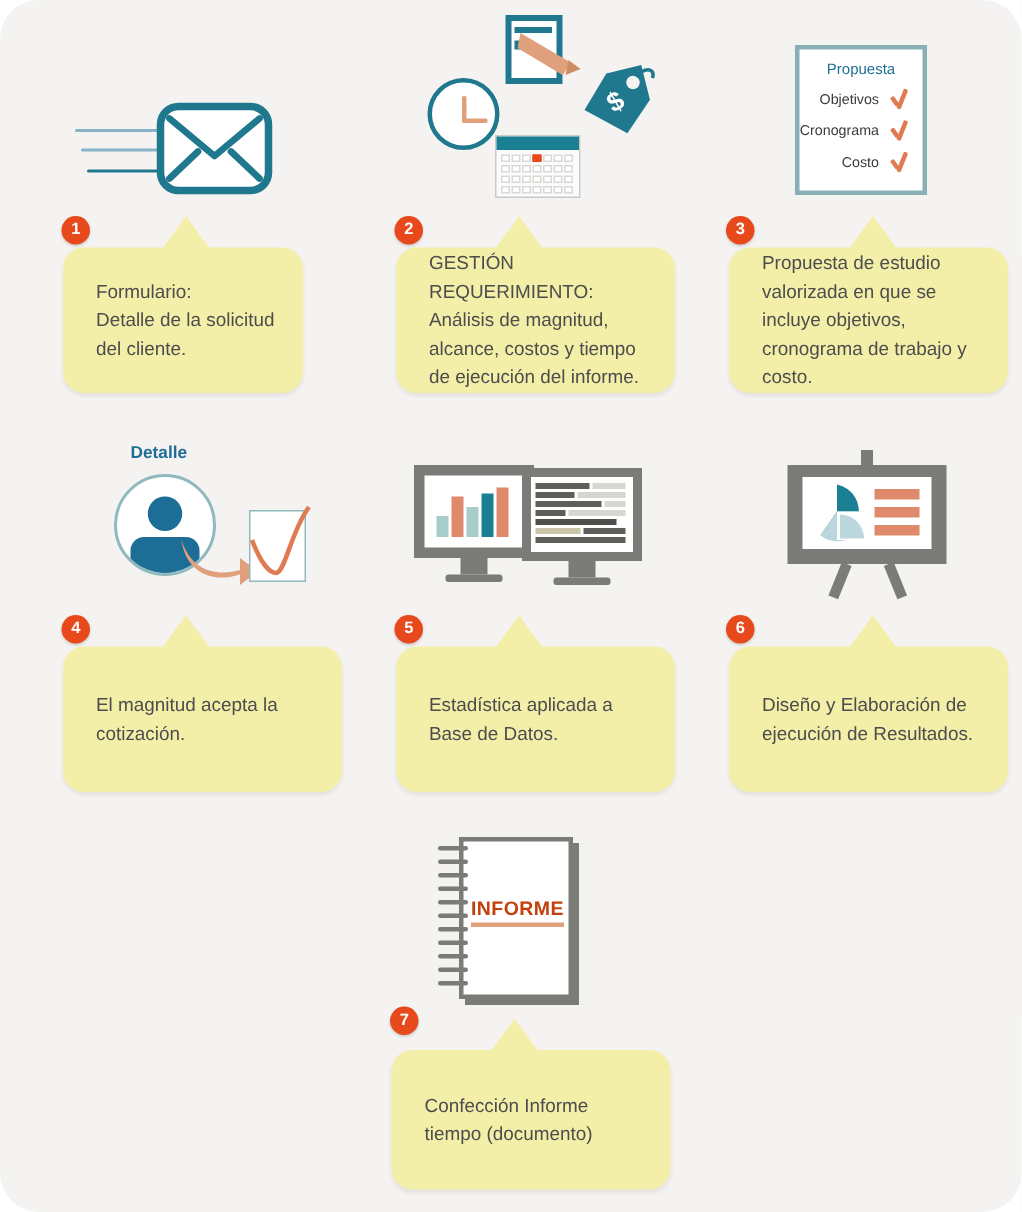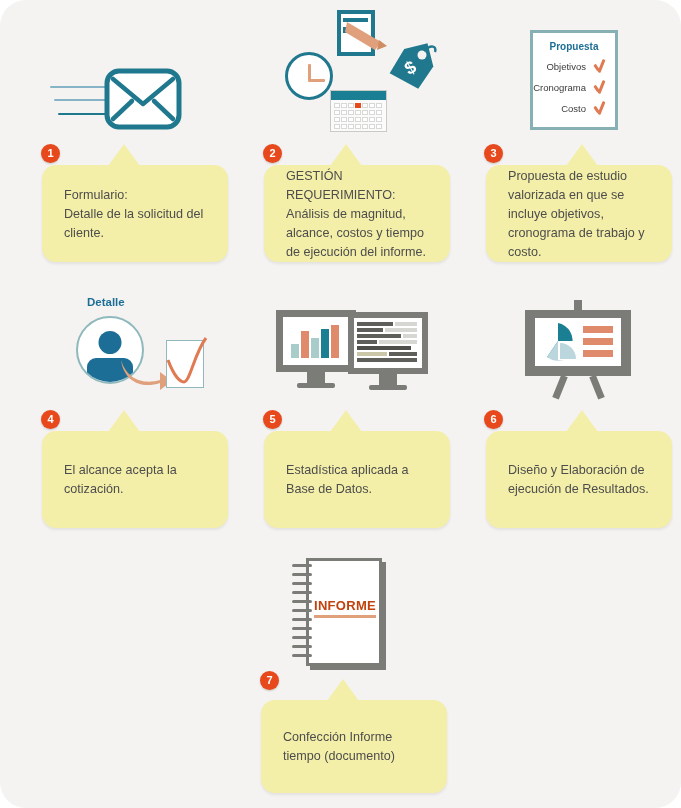--- a/index.html
+++ b/index.html
@@ -74,21 +74,21 @@
   
   .prop-doc {
     position: absolute;
     background: #ffffff;
     border: 3px solid #86b0b3;
     box-sizing: border-box;
   }
   .prop-title {
     text-align: center;
     font-size: 10px;
-    font-weight: bold;
+    font-weight: normal;
     color: #1d6e96;
     margin-top: 8px;
   }
   .prop-row {
     display: flex;
     justify-content: flex-end;
     align-items: center;
     gap: 9px;
     font-size: 9.5px;
     color: #3b3b3b;
@@ -289,21 +289,21 @@
     <div class="prop-row">
       <span>Cronograma</span>
       <span class="check"></span>
     </div>
     <div class="prop-row">
       <span>Costo</span>
       <span class="check"></span>
     </div>
   </div>
 
-  <div class="bubble" style="left:42px; top:165px; width:186px; height:97px;">
+  <div class="bubble" style="left:42px; top:165px; width:160px; height:97px;">
     <div class="tail" style="left:66px;"></div>
     <div class="btext">Formulario:
 Detalle de la solicitud del cliente.</div>
   </div>
   <div class="badge" style="left:41px; top:144px;">1</div>
 
   <div class="bubble" style="left:264px; top:165px; width:186px; height:97px;">
     <div class="tail" style="left:66px;"></div>
     <div class="btext">GESTIÓN REQUERIMIENTO:
 Análisis de magnitud, alcance, costos y tiempo de ejecución del informe.</div>
@@ -380,21 +380,21 @@
     </svg>
     <div class="board-bar" style="left:62px; top:26px; width:30px; height:7px;"></div>
     <div class="board-bar" style="left:62px; top:38px; width:30px; height:7px;"></div>
     <div class="board-bar" style="left:62px; top:50px; width:30px; height:7px;"></div>
     <div class="leg" style="left:40px; top:76px; width:7px; height:24px; transform:rotate(22deg); transform-origin: top center;"></div>
     <div class="leg" style="left:68px; top:76px; width:7px; height:24px; transform:rotate(-22deg); transform-origin: top center;"></div>
   </div>
 
   <div class="bubble" style="left:42px; top:431px; width:186px; height:97px;">
     <div class="tail" style="left:66px;"></div>
-    <div class="btext">El alcance acepta la cotización.</div>
+    <div class="btext">El magnitud acepta la cotización.</div>
   </div>
   <div class="badge" style="left:41px; top:410px;">4</div>
 
   <div class="bubble" style="left:264px; top:431px; width:186px; height:97px;">
     <div class="tail" style="left:66px;"></div>
     <div class="btext">Estadística aplicada a Base de Datos.</div>
   </div>
   <div class="badge" style="left:263px; top:410px;">5</div>
 
   <div class="bubble" style="left:486px; top:431px; width:186px; height:97px;">

